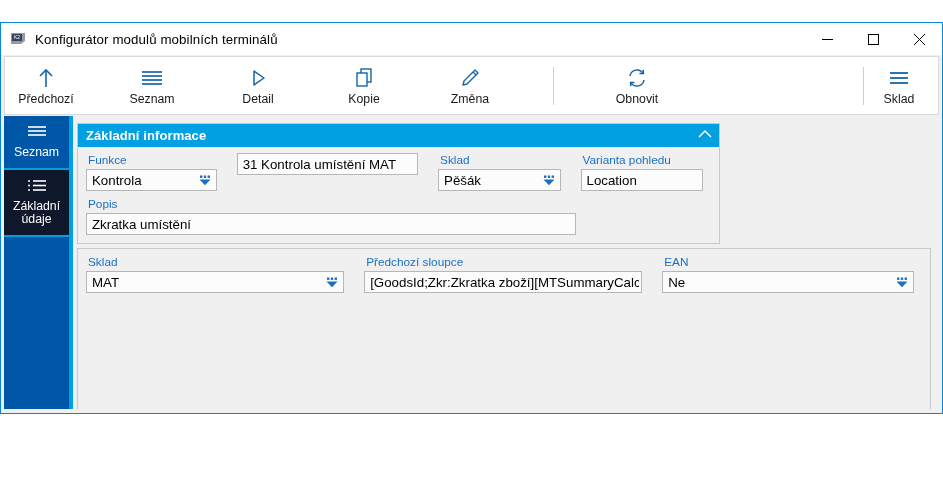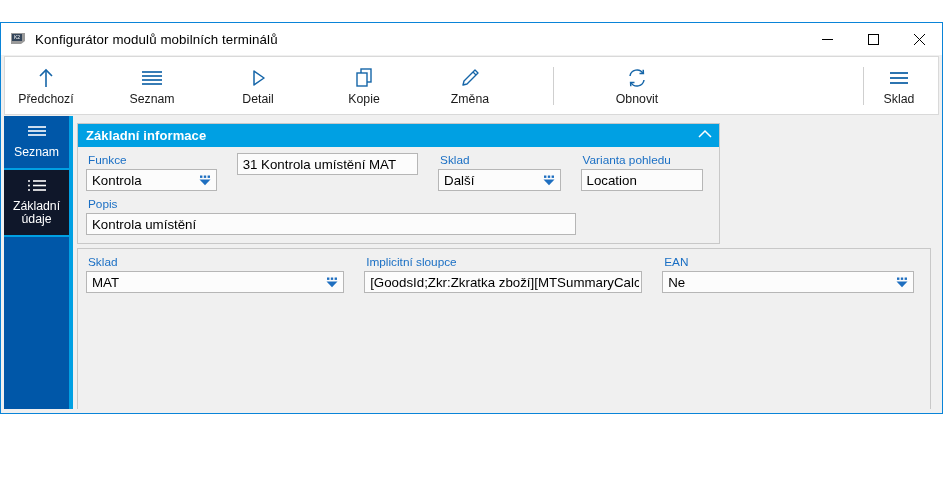--- a/index.html
+++ b/index.html
@@ -369,21 +369,21 @@
 
           <div class="field w-nazev">
             <div class="input">
               <span class="val">31 Kontrola umístění MAT</span>
             </div>
           </div>
 
           <div class="field w-fronta">
             <div class="field-label">Sklad</div>
             <div class="input">
-              <span class="val">Další</span>
+              <span class="val">Pěšák</span>
               <span class="ddbtn">
                 <svg width="14" height="14" viewBox="0 0 14 14">
                   <rect x="2" y="2.5" width="2.4" height="2.4" fill="#1f6fc0"></rect>
                   <rect x="5.8" y="2.5" width="2.4" height="2.4" fill="#1f6fc0"></rect>
                   <rect x="9.6" y="2.5" width="2.4" height="2.4" fill="#1f6fc0"></rect>
                   <polygon points="1.5,6.4 12.5,6.4 7,12.2" fill="#1f6fc0"></polygon>
                 </svg>
               </span>
             </div>
           </div>
@@ -394,21 +394,21 @@
               <span class="val">Location</span>
             </div>
           </div>
 
         </div>
 
         <div class="row mt6">
           <div class="field w-popis">
             <div class="field-label">Popis</div>
             <div class="input">
-              <span class="val">Kontrola umístění</span>
+              <span class="val">Zkratka umístění</span>
             </div>
           </div>
         </div>
       </div>
     </div>
 
     <div class="group params-grp">
       <div class="group-body">
         <div class="row">
 
@@ -421,21 +421,21 @@
                   <rect x="2" y="2.5" width="2.4" height="2.4" fill="#1f6fc0"></rect>
                   <rect x="5.8" y="2.5" width="2.4" height="2.4" fill="#1f6fc0"></rect>
                   <rect x="9.6" y="2.5" width="2.4" height="2.4" fill="#1f6fc0"></rect>
                   <polygon points="1.5,6.4 12.5,6.4 7,12.2" fill="#1f6fc0"></polygon>
                 </svg>
               </span>
             </div>
           </div>
 
           <div class="field w-impl">
-            <div class="field-label">Implicitní sloupce</div>
+            <div class="field-label">Předchozí sloupce</div>
             <div class="input">
               <span class="val">[GoodsId;Zkr:Zkratka zboží][MTSummaryCalc:S</span>
             </div>
           </div>
 
           <div class="field w-ean">
             <div class="field-label">EAN</div>
             <div class="input">
               <span class="val">Ne</span>
               <span class="ddbtn">

